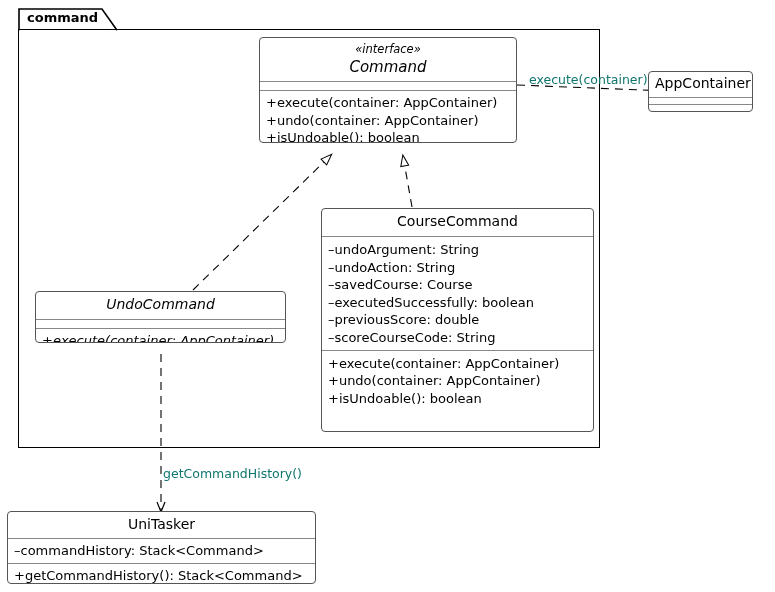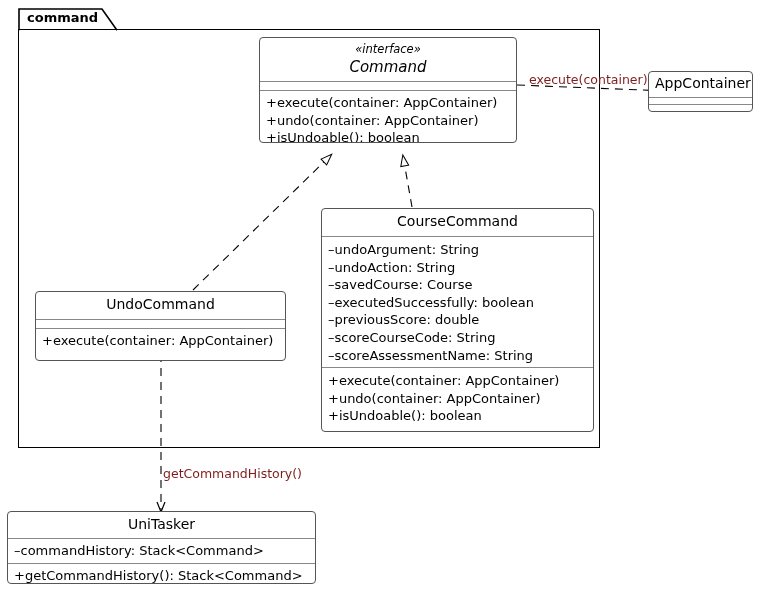--- a/index.html
+++ b/index.html
@@ -97,21 +97,21 @@
   }
   .empty-compartment {
     height: 9px;
     padding: 0;
   }
 
   
   .edge-label {
     position: absolute;
     font-size: 12.5px;
-    color: #7f1d1d;
+    color: #0f766e;
     white-space: nowrap;
     background: transparent;
   }
 </style>
 </head>
 <body>
 
 <div id="canvas">
 
   <div class="package-tab" style="left:18px; top:8px; width:100px; height:22px;">
@@ -174,30 +174,29 @@
     <div class="uml-compartment uml-title" style="height:27px;">
       <span>CourseCommand</span>
     </div>
     <div class="uml-compartment" style="padding-top:4px;">
       <div class="uml-member">–undoArgument: String</div>
       <div class="uml-member">–undoAction: String</div>
       <div class="uml-member">–savedCourse: Course</div>
       <div class="uml-member">–executedSuccessfully: boolean</div>
       <div class="uml-member">–previousScore: double</div>
       <div class="uml-member">–scoreCourseCode: String</div>
-      <div class="uml-member">–scoreAssessmentName: String</div>
     </div>
     <div class="uml-compartment" style="padding-top:4px;">
       <div class="uml-member">+execute(container: AppContainer)</div>
       <div class="uml-member">+undo(container: AppContainer)</div>
       <div class="uml-member">+isUndoable(): boolean</div>
     </div>
   </div>
 
-  <div class="uml-class" style="left:35px; top:291px; width:251px; height:70px;">
+  <div class="uml-class" style="left:35px; top:291px; width:251px; height:52px;font-style:italic;">
     <div class="uml-compartment uml-title" style="height:27px;">
       <span>UndoCommand</span>
     </div>
     <div class="uml-compartment empty-compartment"></div>
     <div class="uml-compartment" style="padding-top:3px;">
       <div class="uml-member">+execute(container: AppContainer)</div>
     </div>
   </div>
 
   <div class="uml-class" style="left:7px; top:511px; width:309px; height:73px;">

